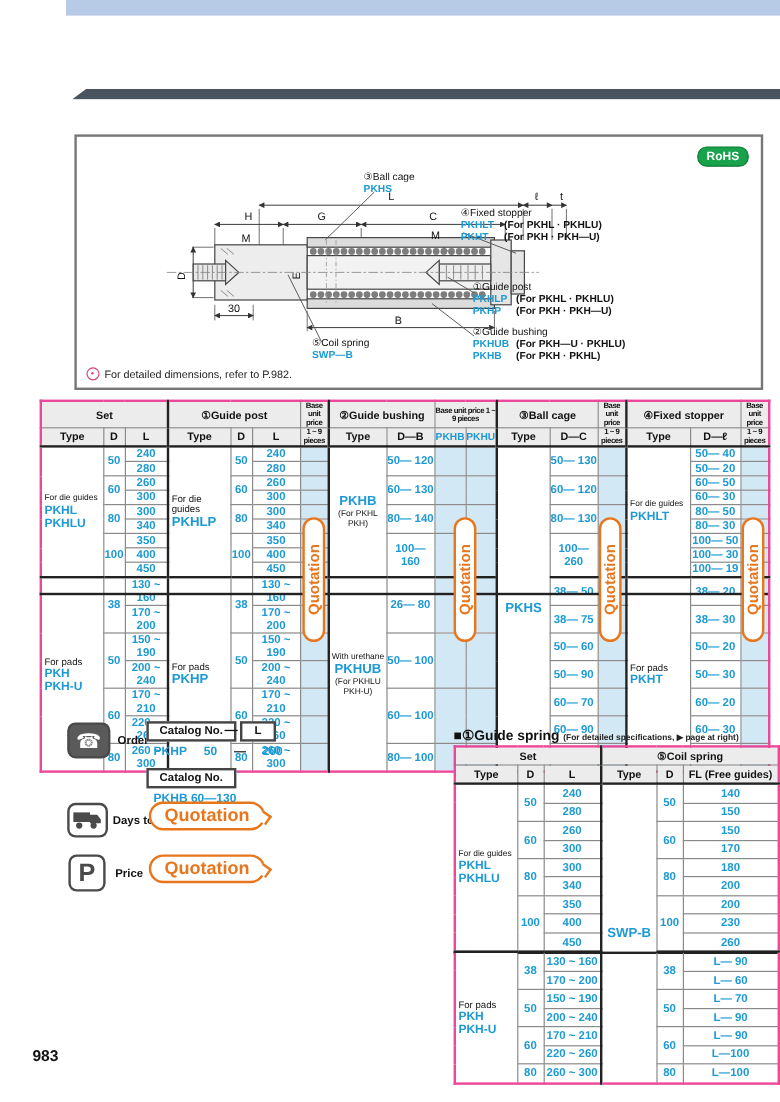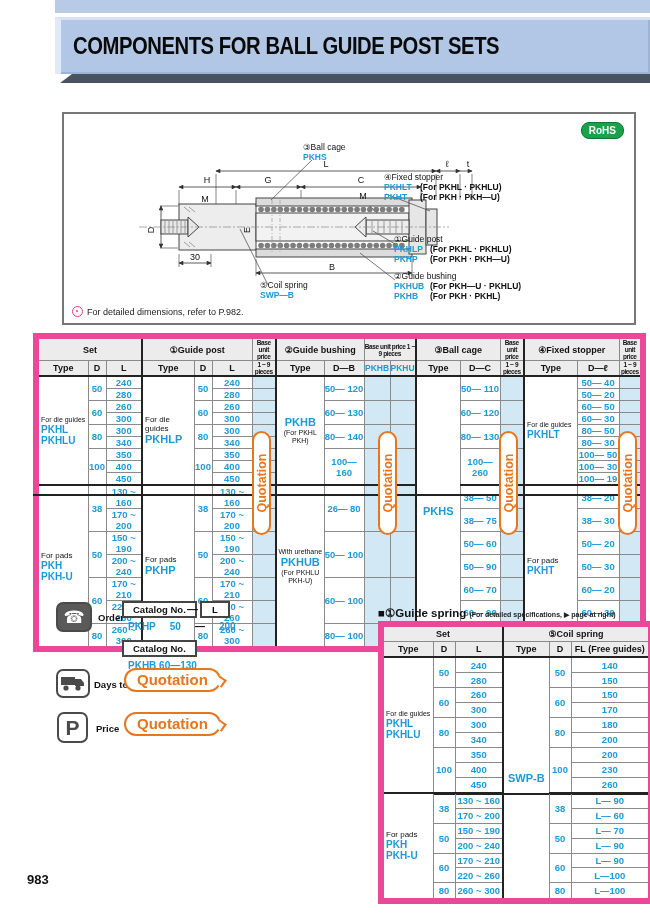--- a/index.html
+++ b/index.html
@@ -27,21 +27,21 @@
   .co-code2{color:#1d9ad4;font-weight:bold;}
   .co-note{color:#111;font-weight:bold;}
   .rohs{position:absolute;right:10px;top:8px;background:#17a24b;border:1px solid #0b7a33;color:#fff;
         font-weight:bold;font-size:10px;height:15px;line-height:15px;padding:0 7px;border-radius:8px;}
   .dim-note{position:absolute;left:8px;top:192px;font-size:9px;color:#222;display:flex;align-items:center;gap:4px;}
   .info-icon{display:inline-block;width:9px;height:9px;border:1.3px solid #d6447e;border-radius:50%;
              position:relative;}
   .info-icon::after{content:"";position:absolute;left:2.5px;top:2.5px;width:2px;height:2px;background:#d6447e;border-radius:50%;}
 
   
-  .cat{border-collapse:collapse;table-layout:fixed;border:6px solid #ec4899;}
+  .cat{border-collapse:collapse;table-layout:fixed;border:2px solid #ec4899;}
   .cat th,.cat td{border:1px solid #8a8a8a;padding:0;text-align:center;vertical-align:middle;overflow:hidden;}
   .cat thead th{background:#ececec;font-size:9px;font-weight:bold;height:14px;color:#111;}
   .cat thead{border-bottom:2px solid #222;}
   tr.sec td{border-top:2px solid #222;}
   .cat .bL{border-left:2px solid #222;}
   .cat td.val{color:#1d9ad4;font-weight:bold;font-size:9.5px;}
   .cat td.price{background:#d3e8f5;}
   .cat td.lbl{text-align:left;padding-left:2px;background:#fff;}
   .cat td.ctr{text-align:center;padding-left:0;}
   .cat .sm{font-size:7px;line-height:8px;color:#111;}
@@ -78,23 +78,20 @@
   .ex-line{position:absolute;color:#1d9ad4;font-weight:bold;font-size:10px;display:flex;gap:14px;}
   .dash{position:absolute;font-weight:bold;font-size:11px;color:#111;}
   .pageno{position:absolute;left:27px;top:872px;font-size:13px;font-weight:bold;color:#111;}
 </style>
 </head>
 <body>
 
 <div class="page">
 
   <div class="top-strip"></div>
-  <div class="title-bar">
-    <div class="title-text">COMPONENTS FOR BALL GUIDE POST SETS</div>
-  </div>
   <div class="title-shadow"></div>
 
   <div class="panel">
     <svg class="draw" viewBox="0 0 570 209">
       <defs>
         <marker id="ar" viewBox="0 0 10 10" refX="9" refY="5" markerWidth="8" markerHeight="6" orient="auto-start-reverse">
           <path d="M0,0L10,5L0,10z" fill="#333"></path>
         </marker>
       </defs>
 
@@ -298,21 +295,21 @@
             <td class="price"></td>
             <td rowspan="9" class="lbl bL ctr">
               <div class="codeL">PKHB</div>
               <div class="sm">(For PKHL</div>
               <div class="sm">PKH)</div>
             </td>
             <td rowspan="2" class="val">50— 120</td>
             <td rowspan="2" class="price"></td>
             <td rowspan="2" class="price"></td>
             <td rowspan="16" class="codeL bL">PKHS</td>
-            <td rowspan="2" class="val">50— 110</td>
+            <td rowspan="2" class="val">50— 130</td>
             <td rowspan="2" class="price"></td>
             <td rowspan="9" class="lbl bL">
               <div class="sm">For die guides</div>
               <div class="code">PKHLT</div>
             </td>
             <td class="val">50— 40</td>
             <td class="price"></td>
           </tr>
           <tr>
             <td class="val">280</td>

